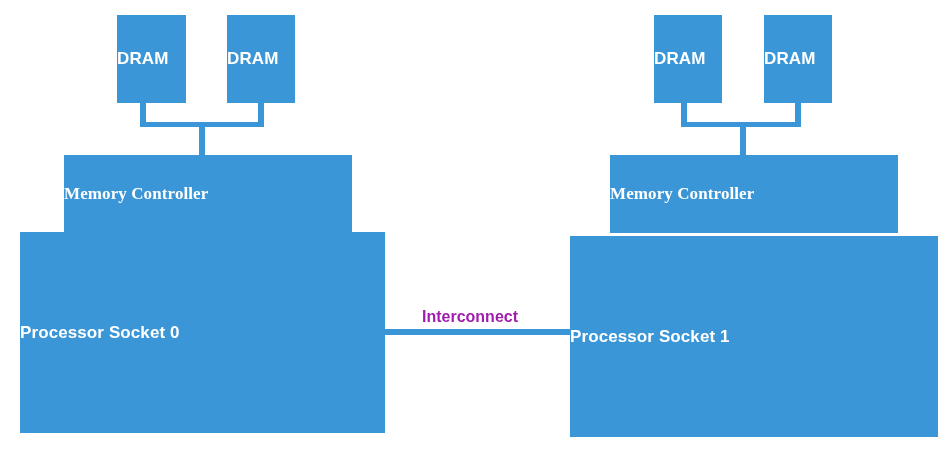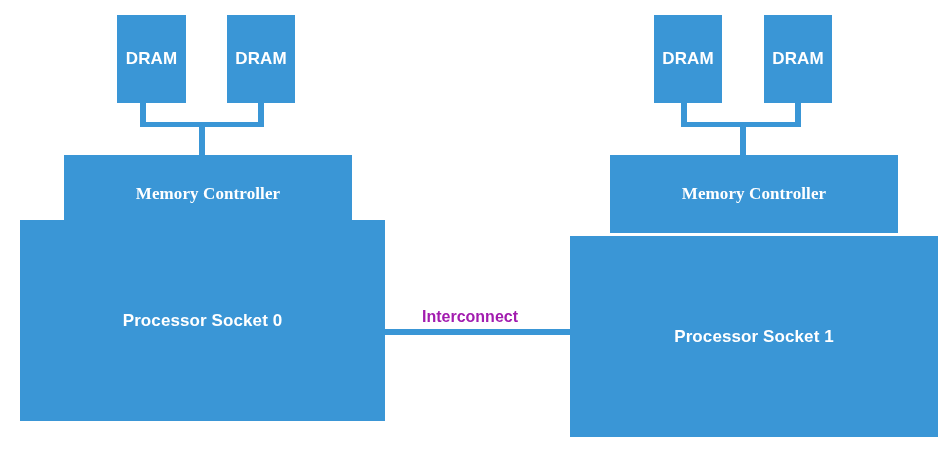--- a/index.html
+++ b/index.html
@@ -17,21 +17,21 @@
     background: #ffffff;
     overflow: hidden;
   }
   .node {
     position: absolute;
     background: #3a96d6;
     color: #ffffff;
     font-weight: bold;
     display: flex;
     align-items: center;
-    justify-content: center;
+    justify-content: flex-start;
     letter-spacing: 0.1px;
     box-sizing: border-box;
   }
   .dram {
     font-size: 17px;
   }
   .mc {
     font-size: 17px;
     font-family: Liberation Serif, serif;
   }
@@ -68,21 +68,21 @@
   <div class="wire" style="left:258px; top:103px; width:6px; height:24px;"></div>
 
   <div class="wire" style="left:140px; top:122px; width:124px; height:5px;"></div>
 
   <div class="wire" style="left:199px; top:122px; width:6px; height:35px;"></div>
 
   <div class="node mc" style="left:64px; top:155px; width:288px; height:78px;">
     <span>Memory Controller</span>
   </div>
 
-  <div class="node socket" style="left:20px; top:220px; width:365px; height:201px;">
+  <div class="node socket" style="left:20px; top:232px; width:365px; height:201px;">
     <span>Processor Socket 0</span>
   </div>
 
   <div class="interconnect-label" style="left:422px; top:308px;">Interconnect</div>
   <div class="wire" style="left:385px; top:329px; width:185px; height:6px;"></div>
 
   <div class="node dram" style="left:654px; top:15px; width:68px; height:88px;">
     <span>DRAM</span>
   </div>
 

